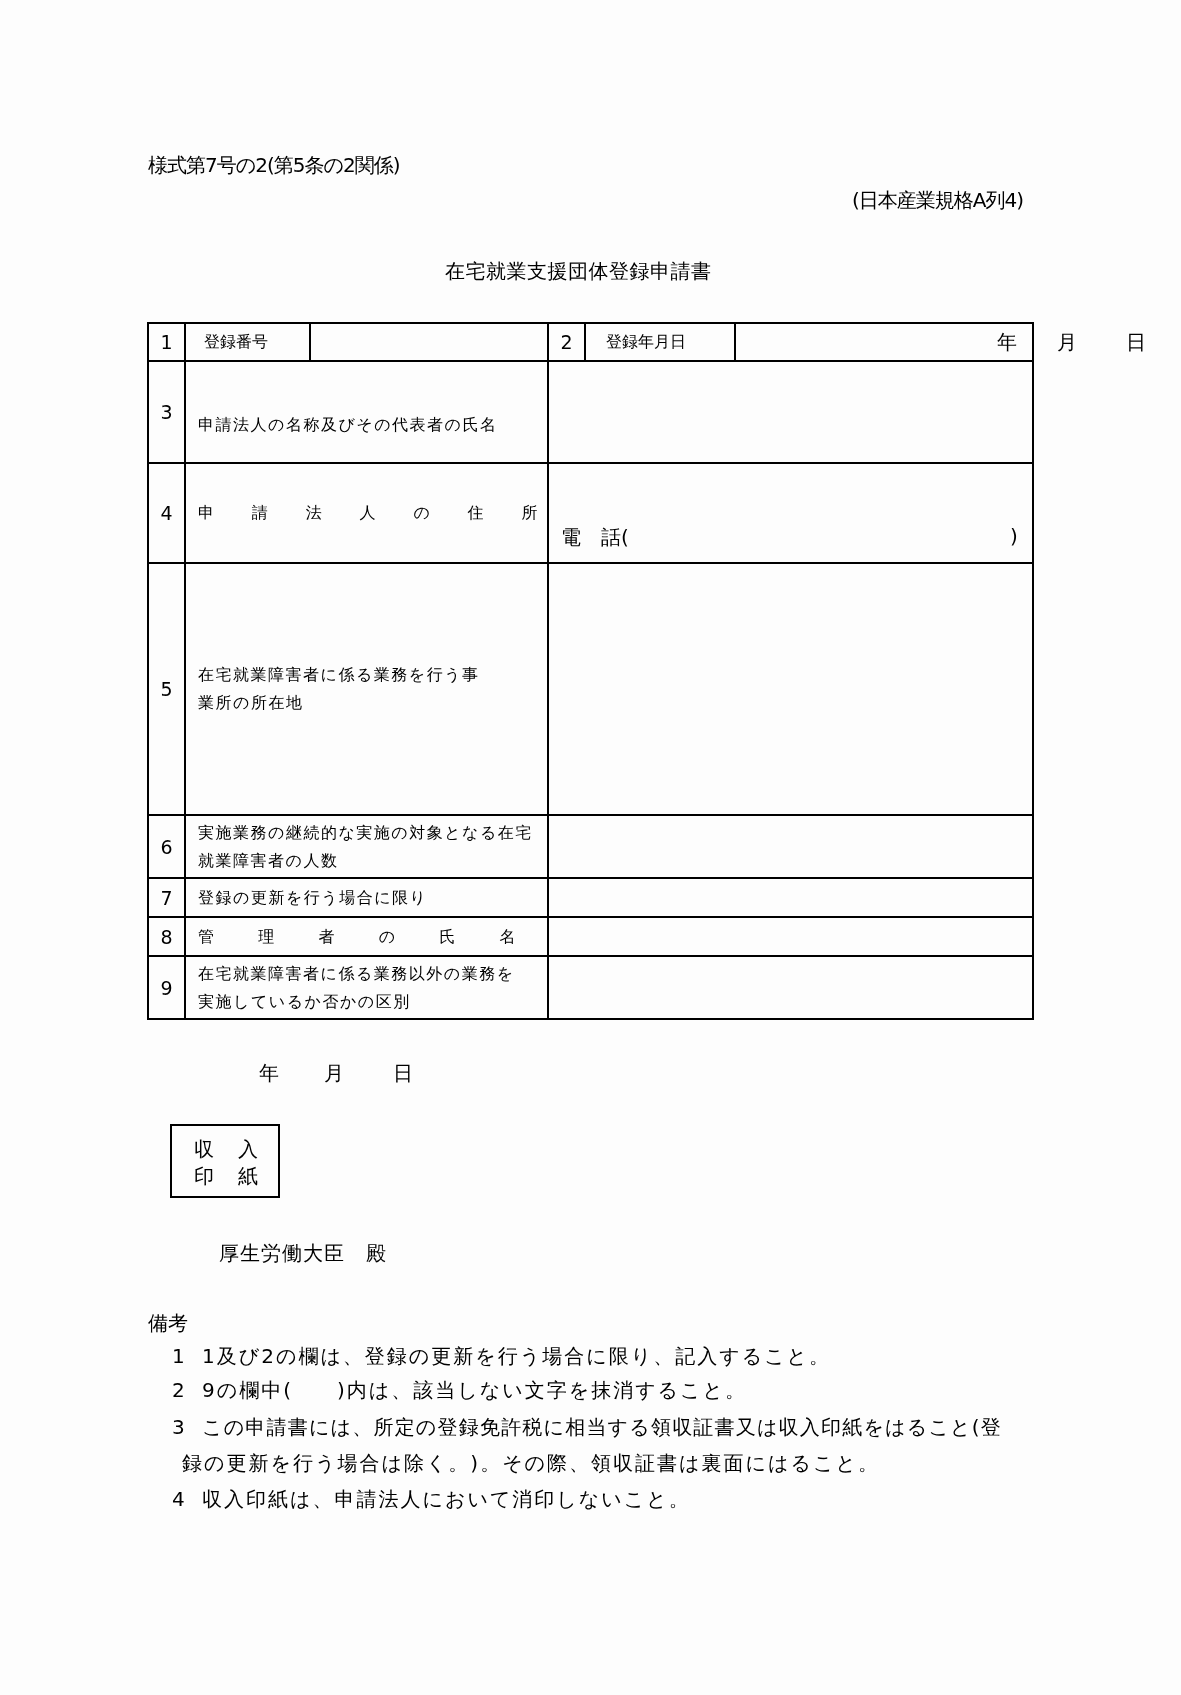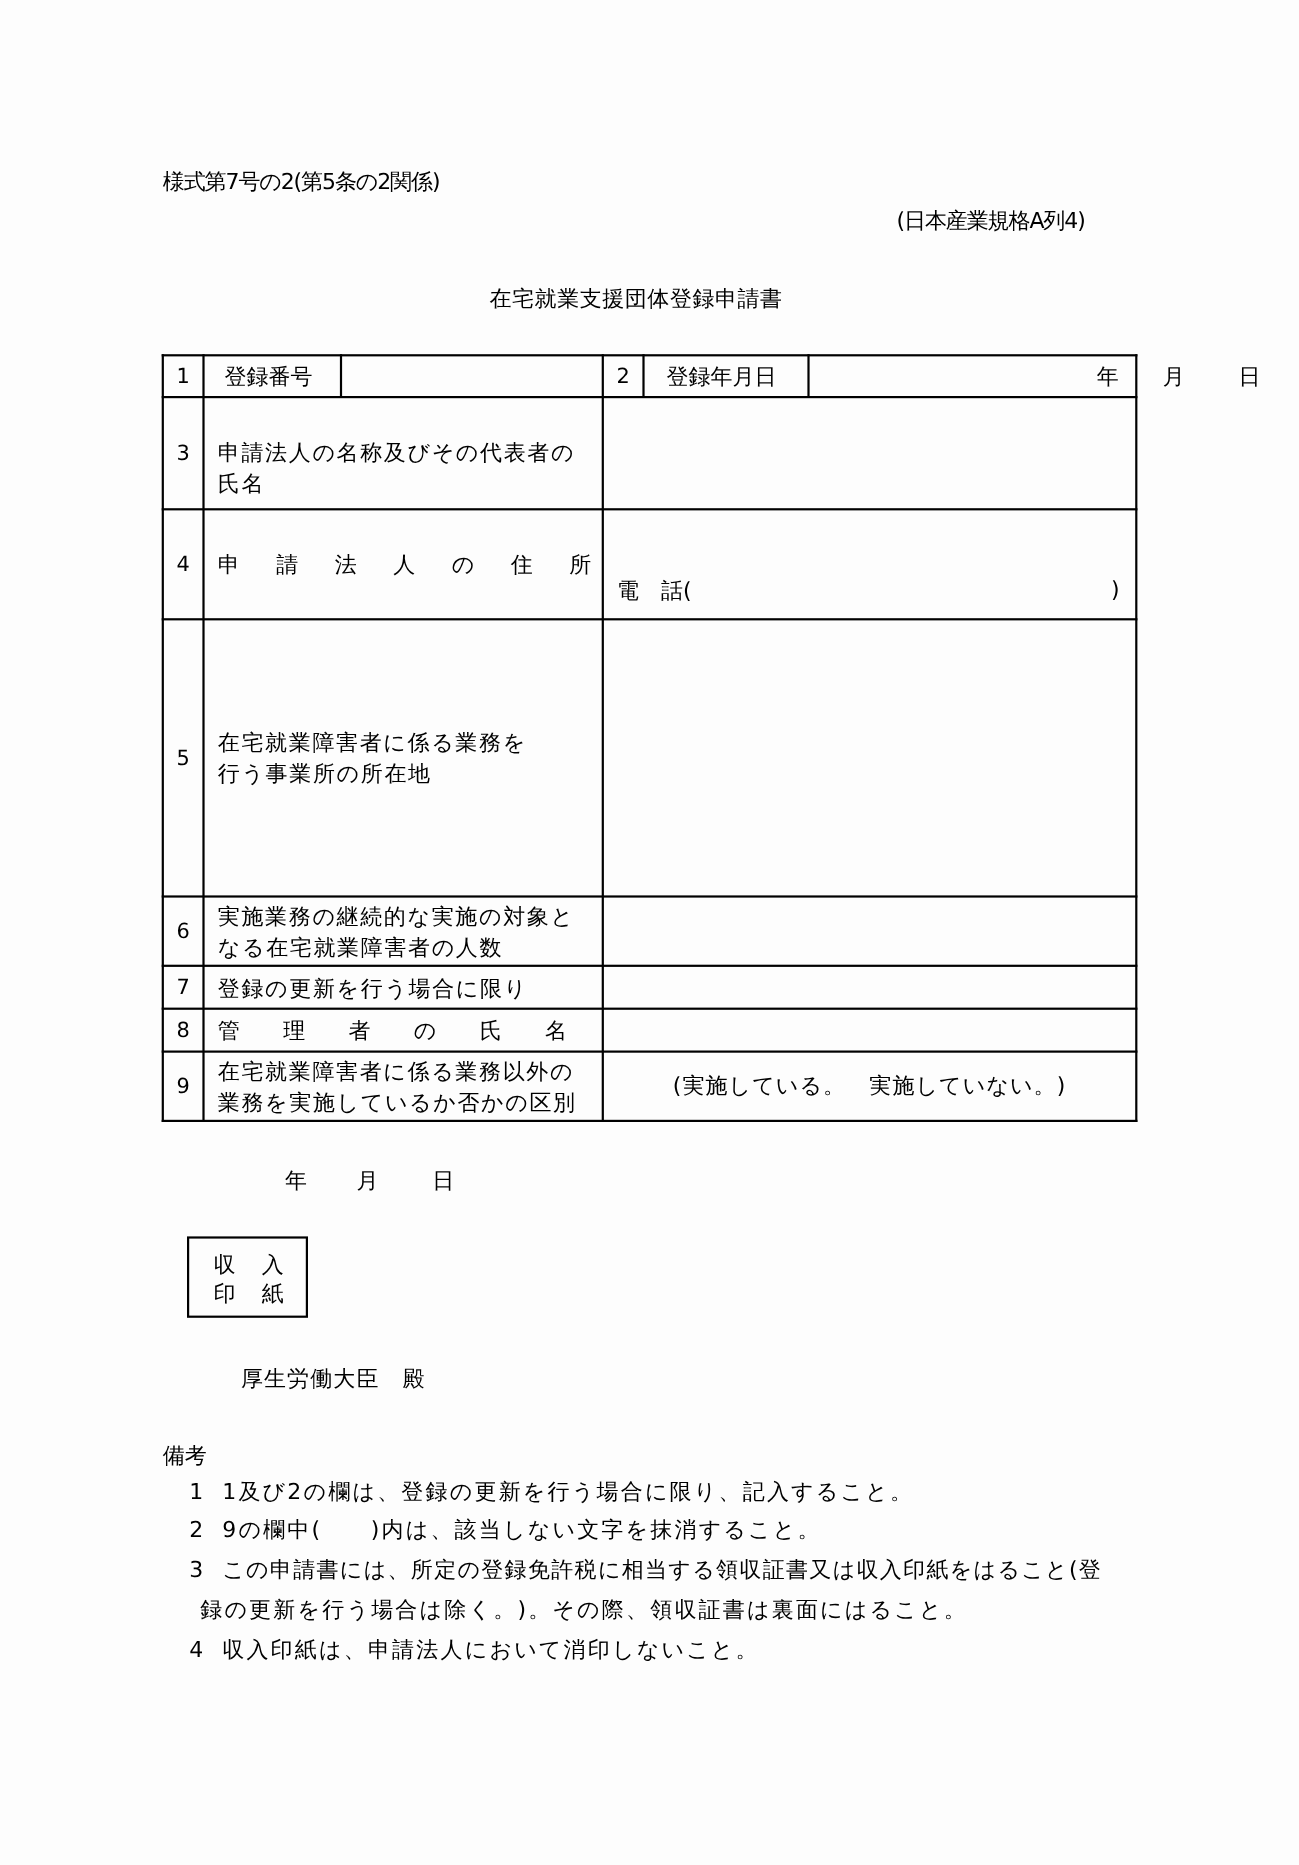--- a/index.html
+++ b/index.html
@@ -5,31 +5,31 @@
   html, body { margin: 0; padding: 0; background: #fdfdfd; }
   body {
     width: 1181px; height: 1695px; position: relative; overflow: hidden;
     font-family: "DejaVu Sans", "Liberation Sans", sans-serif;
     color: #000;
   }
   .abs { position: absolute; white-space: nowrap; }
   .t20 { font-size: 20px; line-height: 24px; }
 
   #form-header { left: 148px; top: 153px; letter-spacing: -1px; }
-  #paper-size { left: 815px; top: 188px; letter-spacing: -1px; }
+  #paper-size { left: 852px; top: 188px; letter-spacing: -1px; }
   #doc-title { left: 445px; top: 259px; letter-spacing: 0.5px; }
 
   
   .tbl { position: absolute; left: 147px; top: 322px; width: 885px; height: 696px; }
   .line-h, .line-v { position: absolute; background: #000; }
   .line-h { height: 2px; }
   .line-v { width: 2px; }
   .cell { position: absolute; display: flex; align-items: center; }
   .num { justify-content: center; font-size: 19px; }
-  .lbl { font-size: 20px; line-height: 28px; letter-spacing: 1.5px; padding-left: 12px; box-sizing: border-box; }
+  .lbl { font-size: 16px; line-height: 28px; letter-spacing: 1.5px; padding-left: 12px; box-sizing: border-box; }
   .spread { display: flex; justify-content: space-between; padding-right: 8px; }
   .val { font-size: 20px; }
 
   #date-line span { position: absolute; top: 1060px; font-size: 20px; }
   #stamp-box {
     position: absolute; left: 170px; top: 1124px; width: 110px; height: 74px;
     border: 2px solid #000; box-sizing: border-box;
     font-size: 20px; line-height: 27px;
   }
   #stamp-box .r { position: absolute; left: 22px; width: 64px; display: flex; justify-content: space-between; }
@@ -115,21 +115,20 @@
     <span>理</span>
     <span>者</span>
     <span>の</span>
     <span>氏</span>
     <span>名</span>
   </div>
   <div class="cell val" style="left:402px;top:596px;width:483px;height:37px"></div>
 
   <div class="cell num" style="left:2px;top:635px;width:35px;height:61px">9</div>
   <div class="cell lbl" style="left:39px;top:635px;width:361px;height:61px;white-space:normal;padding-right:21px">在宅就業障害者に係る業務以外の業務を実施しているか否かの区別</div>
-  <div class="cell val" style="left:402px;top:635px;width:483px;height:61px;justify-content:center;letter-spacing:1px">(実施している。　実施していない。)</div>
 </div>
 
 <div id="date-line">
   <span style="left:259px">年</span>
   <span style="left:324px">月</span>
   <span style="left:393px">日</span>
 </div>
 
 <div id="stamp-box">
   <div class="r" style="top:10px">

